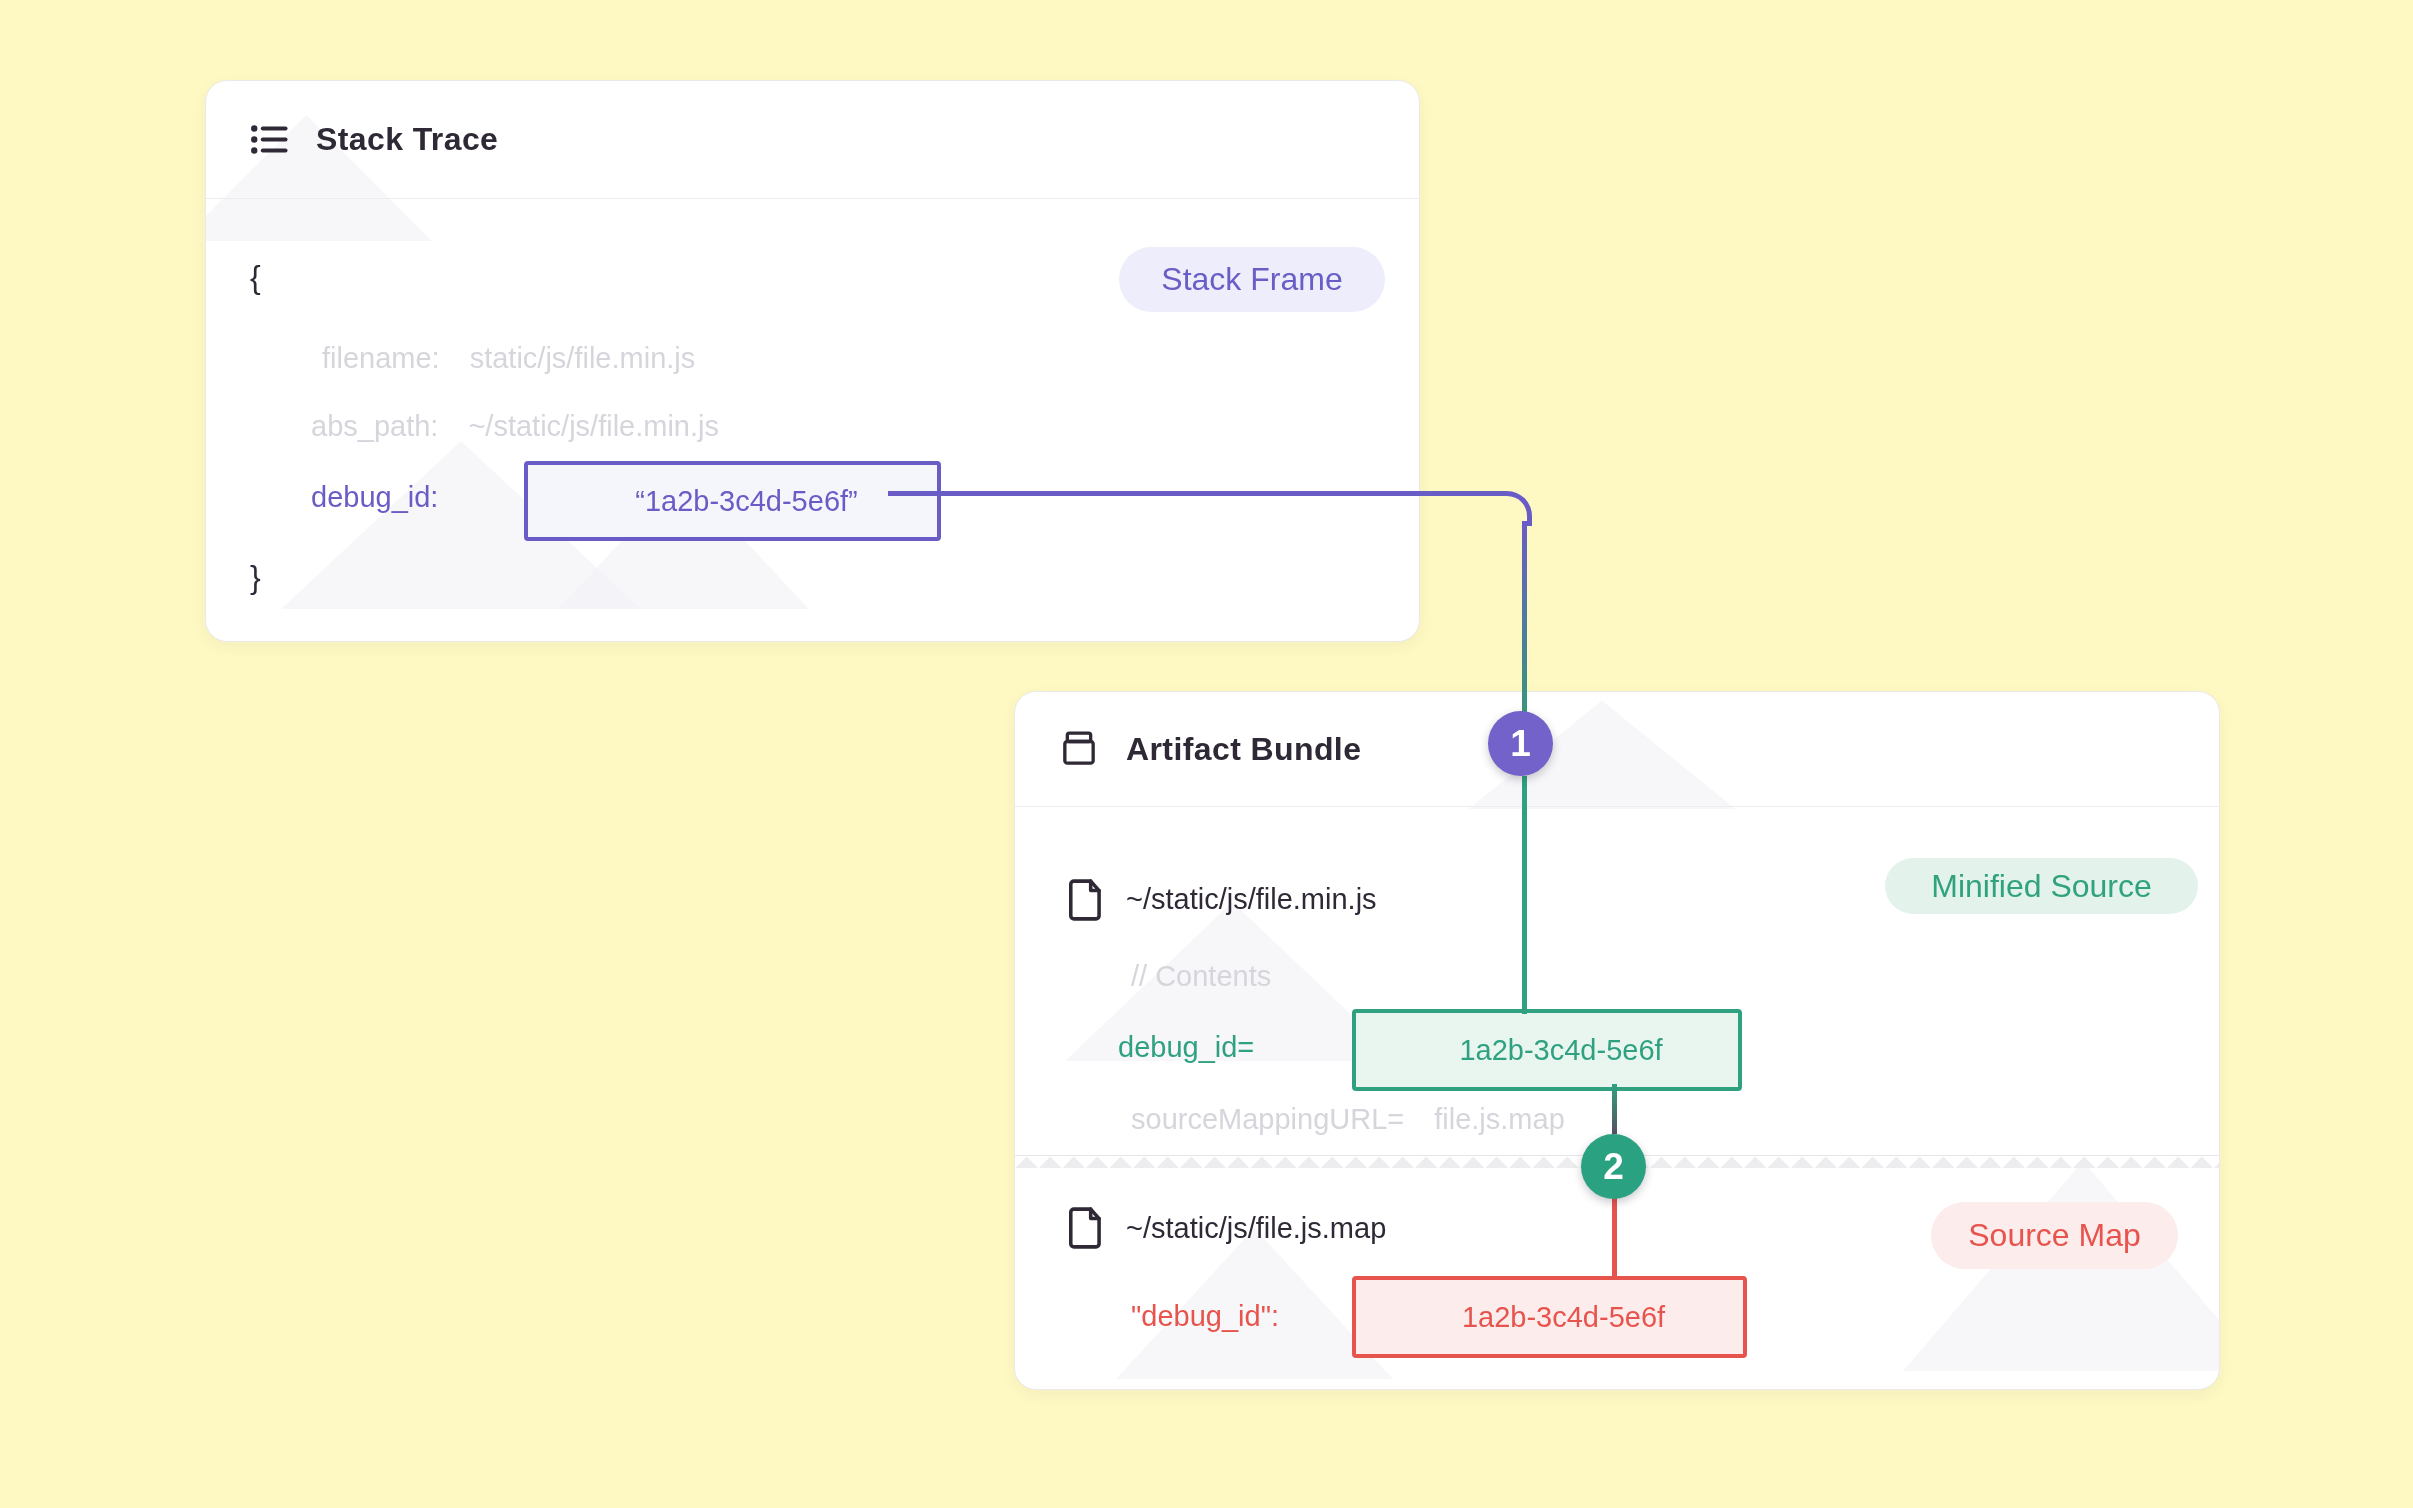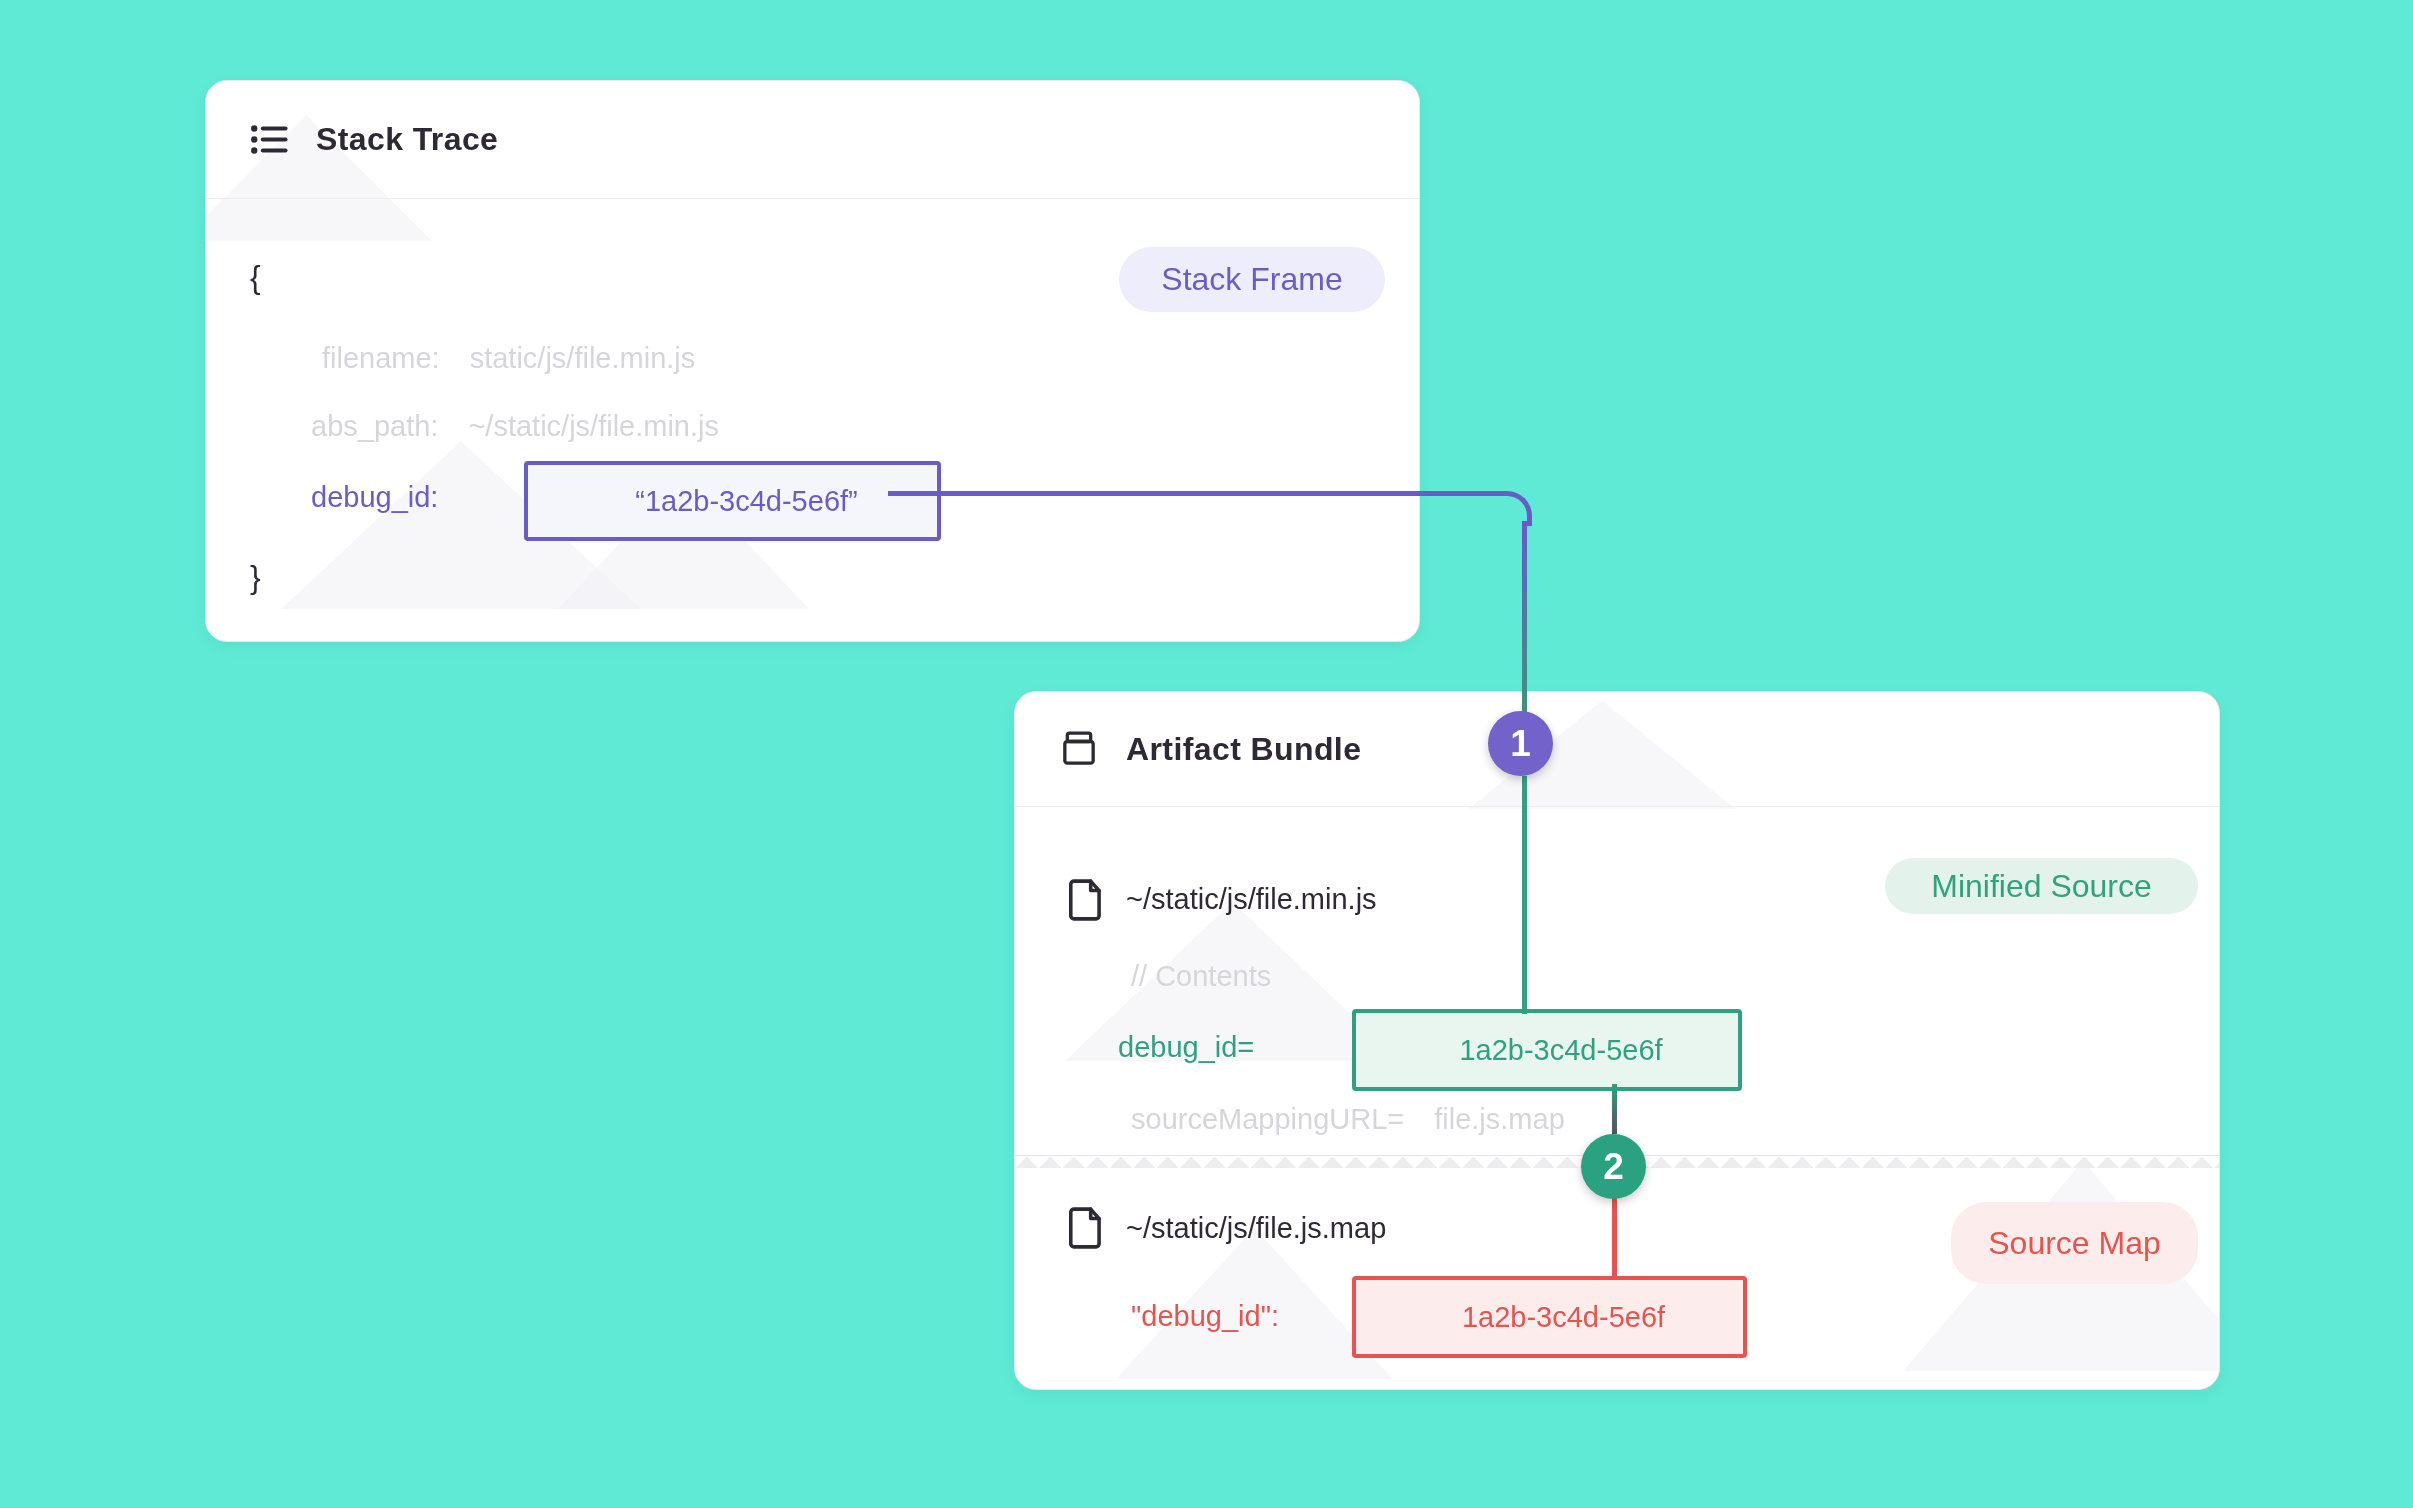--- a/index.html
+++ b/index.html
@@ -1,16 +1,16 @@
 <!DOCTYPE html>
 <html style="font-size:13.4px"><head>
 <meta charset="utf-8">
 <style>
   html,body { margin:0; padding:0; background:#f5f5f7; font-family:"Liberation Sans", sans-serif; }
-  #stage { position:relative; width:2413px; height:1508px; background:#5eead4; overflow:hidden; }
+  #stage { position:relative; width:2413px; height:1508px; background:#fef9c3; overflow:hidden; }
 
   
   .card { position:absolute; background:#ffffff; border:1.7px solid #e9e9ee; border-radius:22px;
           box-shadow:0 5px 15px rgba(43,34,51,0.05); overflow:hidden; z-index:2; }
   #stack-trace-card   { left:205px;  top:80px;  width:1213px; height:560px; }
   #artifact-bundle-card{ left:1014px; top:691px; width:1204px; height:697px; }
 
   .card-header { position:absolute; left:0; right:0; top:0; display:flex; align-items:center;
                  gap:27px; padding-left:44px; border-bottom:1.7px solid #ededf0; background:transparent; }
   #stack-trace-card .card-header { height:117px; }
@@ -146,21 +146,21 @@
 
     <div class="zigzag-separator" style="top:463px;"></div>
 
     <span class="file-row-icon" style="left:52px; top:514px;">
       <svg width="39" height="44" viewBox="0 0 36 42" fill="none" stroke="#2f2936" stroke-width="3.4" stroke-linejoin="round" stroke-linecap="round">
         <path d="M6 3 h16 l8 9 v24 a3 3 0 0 1 -3 3 h-21 a3 3 0 0 1 -3 -3 v-30 a3 3 0 0 1 3 -3 z"></path>
         <path d="M22 3 v9 h8"></path>
       </svg>
     </span>
     <div class="code-line dark" style="left:111px; top:520px;">~/static/js/file.js.map</div>
-    <div class="pill pill-red" style="left:936px; top:510px; width:247px; height:82px;">Source Map</div>
+    <div class="pill pill-red" style="left:916px; top:510px; width:247px; height:67px;">Source Map</div>
 
     <div class="code-line red" style="left:116px; top:608px;">"debug_id":</div>
     <div class="id-box id-box-red" style="left:337px; top:584px; width:359px; height:74px;">1a2b-3c4d-5e6f</div>
   </div>
 
   <div class="connector" id="connector-h"></div>
   <div class="connector" id="connector-corner"></div>
   <div class="connector" id="connector-v1"></div>
   <div class="connector" id="connector-v2"></div>
   <div class="connector" id="connector-v3"></div>

